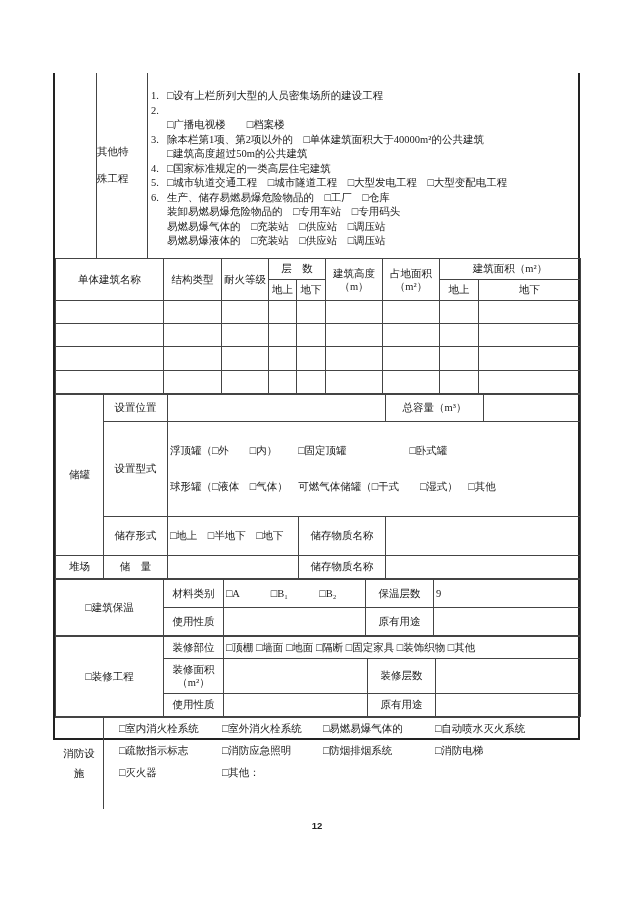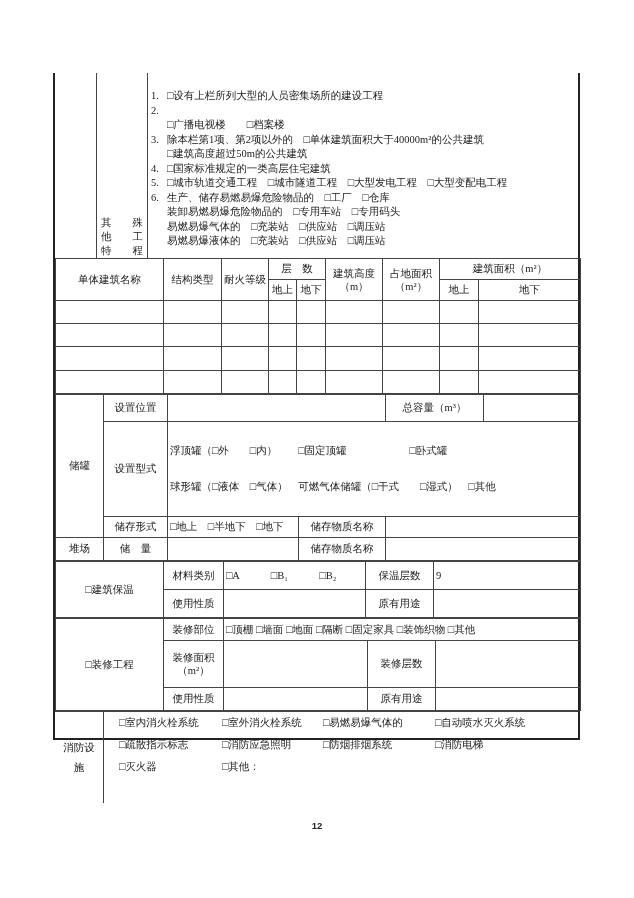--- a/index.html
+++ b/index.html
@@ -13,22 +13,22 @@
     position:absolute; left:53px; top:73px; width:527px; height:667px;
     box-sizing:border-box;
     border-left:2px solid #222; border-right:2px solid #222; border-bottom:2px solid #222;
   }
   .formtable * { box-sizing:border-box; }
 
   
   .secA { display:flex; height:185px; }
   .secA .colA1 { width:42px; border-right:1px solid #444; }
   .secA .colA2 { width:51px; border-right:1px solid #444;
-                 display:flex; flex-direction:row; justify-content:center;
-                 align-items:flex-end; gap:13px; text-align:center; }
+                 display:flex; flex-direction:column; justify-content:center;
+                 align-items:flex-start; gap:13px; text-align:center; }
   .secA .colA3 { flex:1; padding-top:16px; }
   .tl { display:flex; line-height:14.5px; white-space:pre; }
   .tl .num { width:19px; padding-left:3px; flex:none; }
 
   
   table.sec { width:100%; border-collapse:collapse; table-layout:fixed; }
   table.sec td { border:1px solid #444; padding:0 2px; overflow:hidden; }
   td.lbl { text-align:center; vertical-align:middle;margin-top:14px; }
   td.opt { text-align:left; vertical-align:middle; padding-left:6px; white-space:pre; }
   td.val { vertical-align:middle; padding-left:8px; white-space:pre; }
@@ -172,21 +172,21 @@
         <td class="lbl">总容量（m³）</td>
         <td class="val"></td>
       </tr>
       <tr style="height:44px">
         <td class="lbl">设置型式</td>
         <td class="opt" colspan="4">
           <div>浮顶罐（□外　　□内）　　□固定顶罐　　　　　　□卧式罐</div>
           <div>球形罐（□液体　□气体）　可燃气体储罐（□干式　　□湿式）　□其他</div>
         </td>
       </tr>
-      <tr style="height:21px">
+      <tr style="height:39px">
         <td class="lbl">储存形式</td>
         <td class="opt">□地上　□半地下　□地下</td>
         <td class="lbl">储存物质名称</td>
         <td class="val" colspan="2"></td>
       </tr>
       <tr style="height:23px">
         <td class="lbl">堆场</td>
         <td class="lbl">储　量</td>
         <td class="val"></td>
         <td class="lbl">储存物质名称</td>
@@ -227,21 +227,21 @@
           <col style="width:144px">
         <col style="width:68px">
           <col style="width:145px">
       </colgroup>
       <tbody>
           <tr style="height:22px">
         <td class="lbl" rowspan="3">□装修工程</td>
         <td class="lbl">装修部位</td>
         <td class="opt" colspan="3">□顶棚 □墙面 □地面 □隔断 □固定家具 □装饰织物 □其他</td>
       </tr>
-      <tr style="height:47px">
+      <tr style="height:35px">
         <td class="lbl two-line">
           <div>装修面积</div>
           <div>（m²）</div>
         </td>
         <td class="val"></td>
         <td class="lbl">装修层数</td>
         <td class="val"></td>
       </tr>
       <tr style="height:23px">
         <td class="lbl">使用性质</td>

